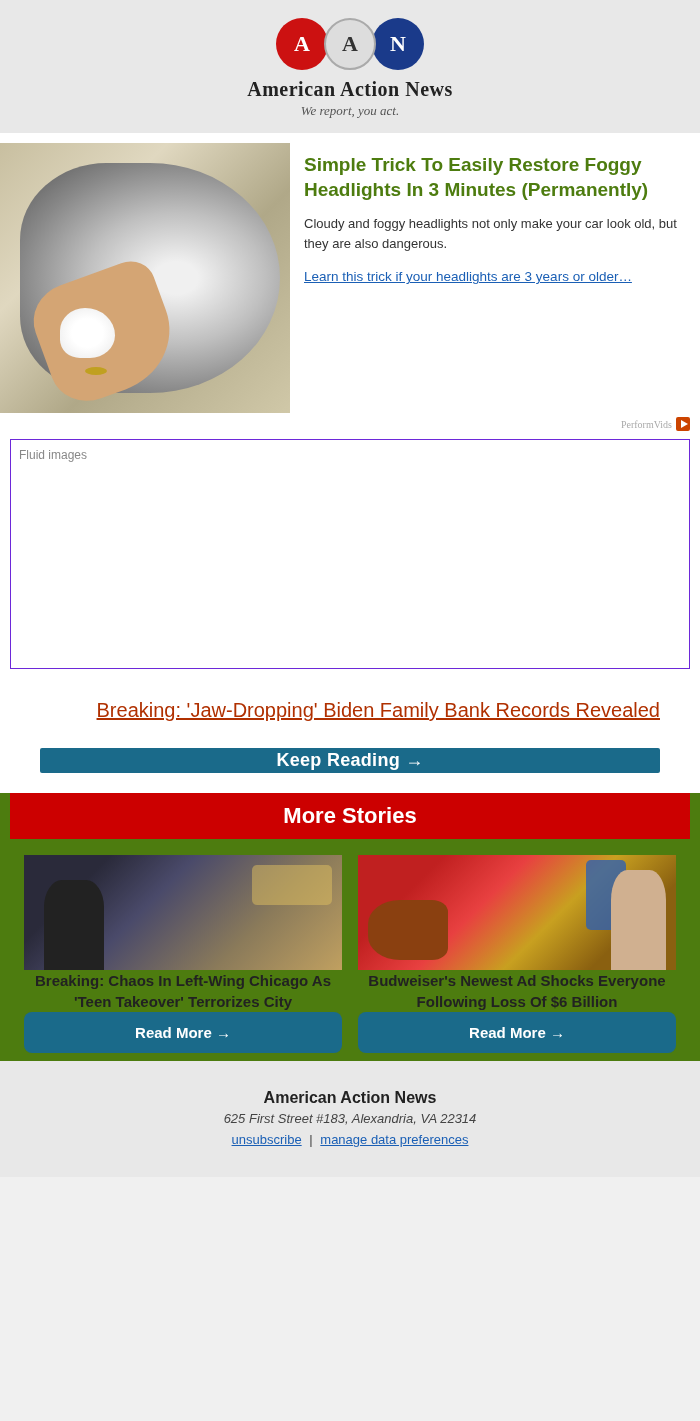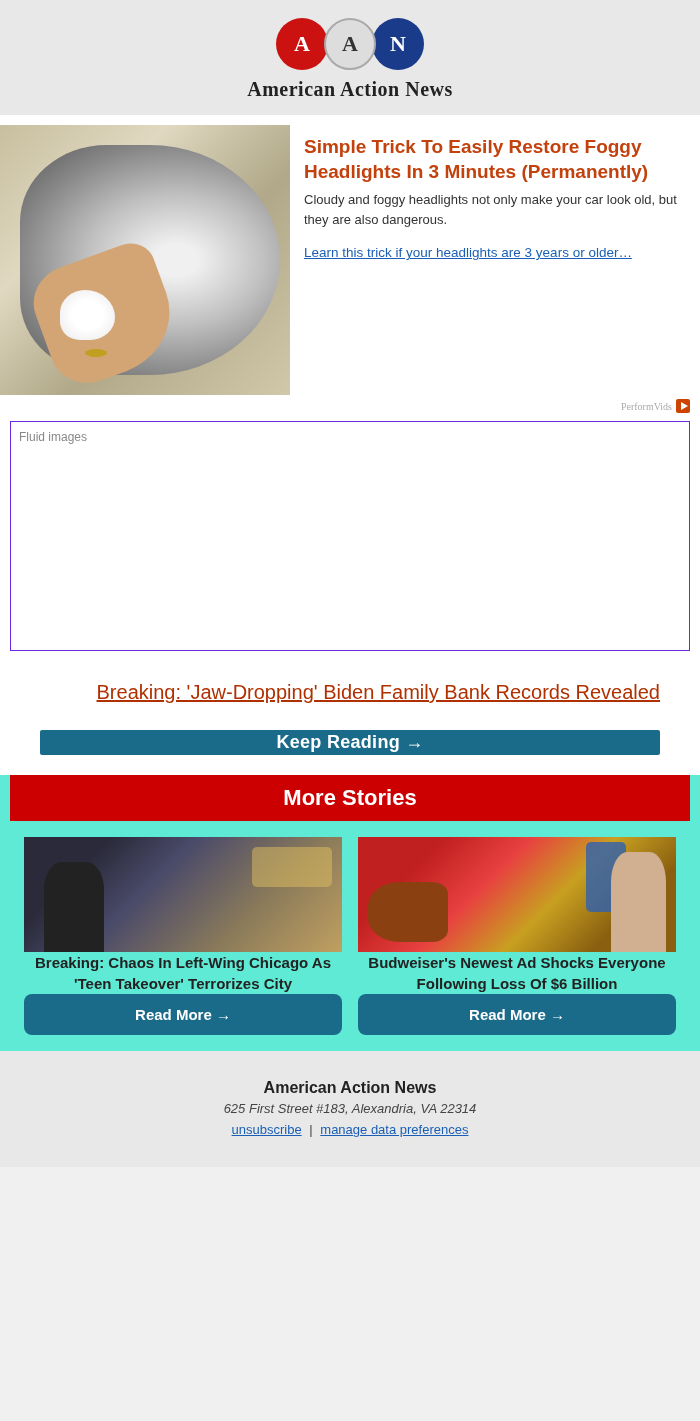--- a/index.html
+++ b/index.html
@@ -122,23 +122,23 @@
       left: 85px;
     }
 
     .ad-text {
       flex: 1;
       padding: 10px 14px 10px 14px;
     }
     .ad-title {
       font-size: 19px;
       font-weight: bold;
-      color: #c2410c;
+      color: #4d7c0f;
       line-height: 1.3;
-      margin-bottom: 6px;
+      margin-bottom: 12px;
       font-family: Arial, sans-serif;
     }
     .ad-description {
       font-size: 13px;
       color: #333;
       line-height: 1.5;
       margin-bottom: 14px;
       font-family: Arial, sans-serif;
     }
     .ad-link {
@@ -231,23 +231,23 @@
       font-family: Arial, sans-serif;
       font-weight: bold;
       cursor: pointer;
       border: none;
       border-radius: 2px;
       letter-spacing: 0.3px;
     }
 
     
     .more-stories-section {
-      background: #5eead4;
+      background: #4d7c0f;
       margin: 0;
-      padding-bottom: 16px;
+      padding-bottom: 8px;
     }
     .more-stories-header {
       background: #cc0000;
       text-align: center;
       padding: 10px 0;
       margin: 0 10px 16px;
     }
     .more-stories-title {
       font-size: 22px;
       font-weight: bold;
@@ -390,20 +390,21 @@
 </head>
 <body>
 
 <div class="header">
   <div class="logo-container">
     <div class="logo-circle logo-a1">A</div>
     <div class="logo-circle logo-a2">A</div>
     <div class="logo-circle logo-n">N</div>
   </div>
   <div class="site-name">American Action News</div>
+  <div class="site-tagline">We report, you act.</div>
 </div>
 
 <div class="main-content">
 
   <div class="ad-section">
     <div class="ad-image-container">
       <div class="ad-image-placeholder">
         <div class="headlight-visual"></div>
         <div class="hand-visual"></div>
         <div class="cotton-ball"></div>

